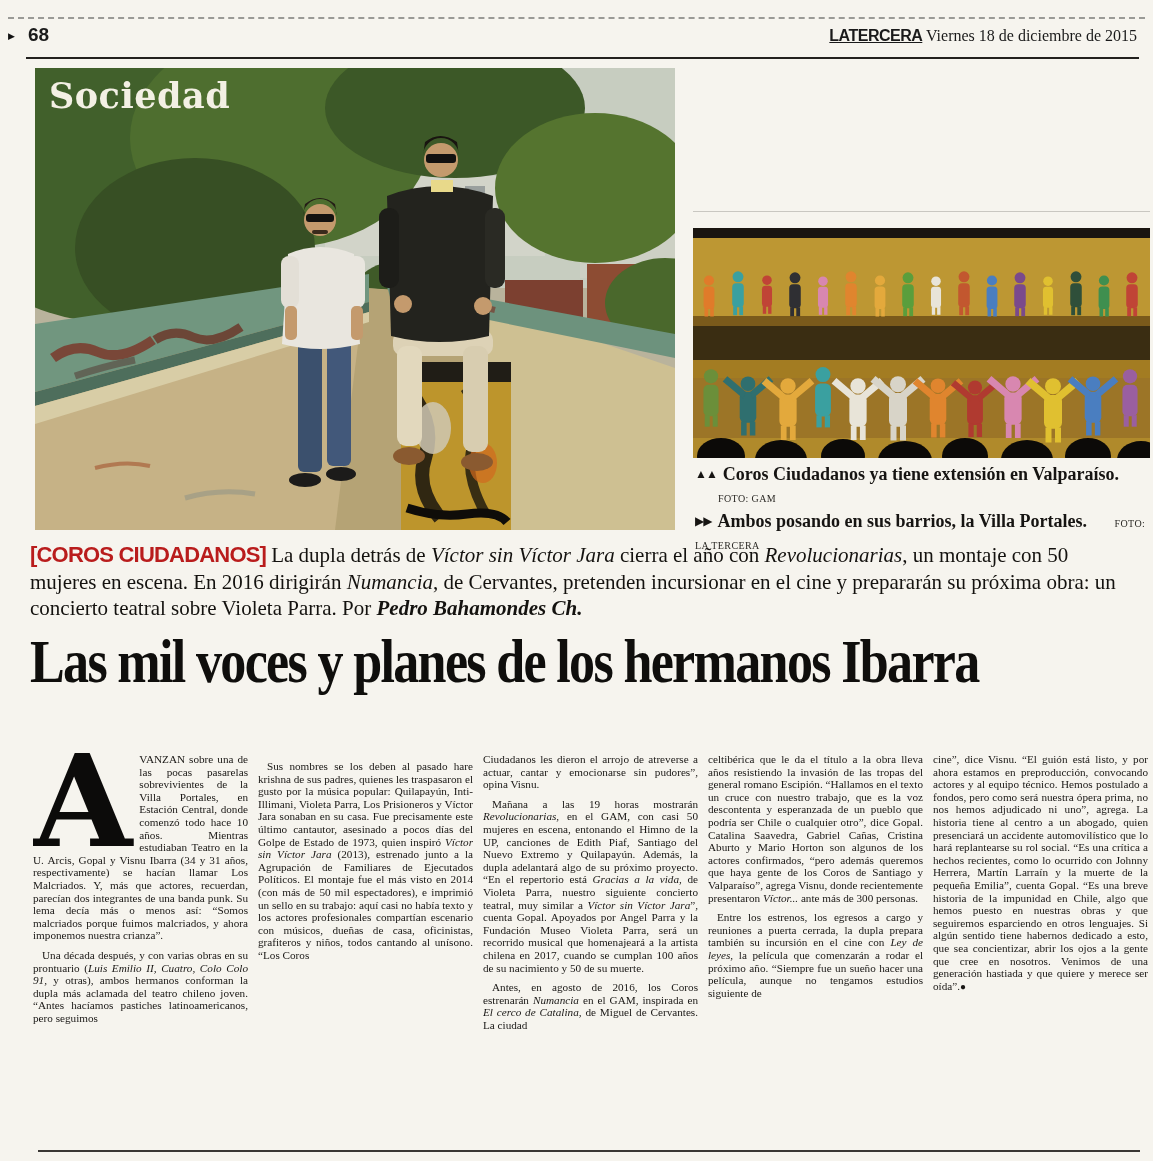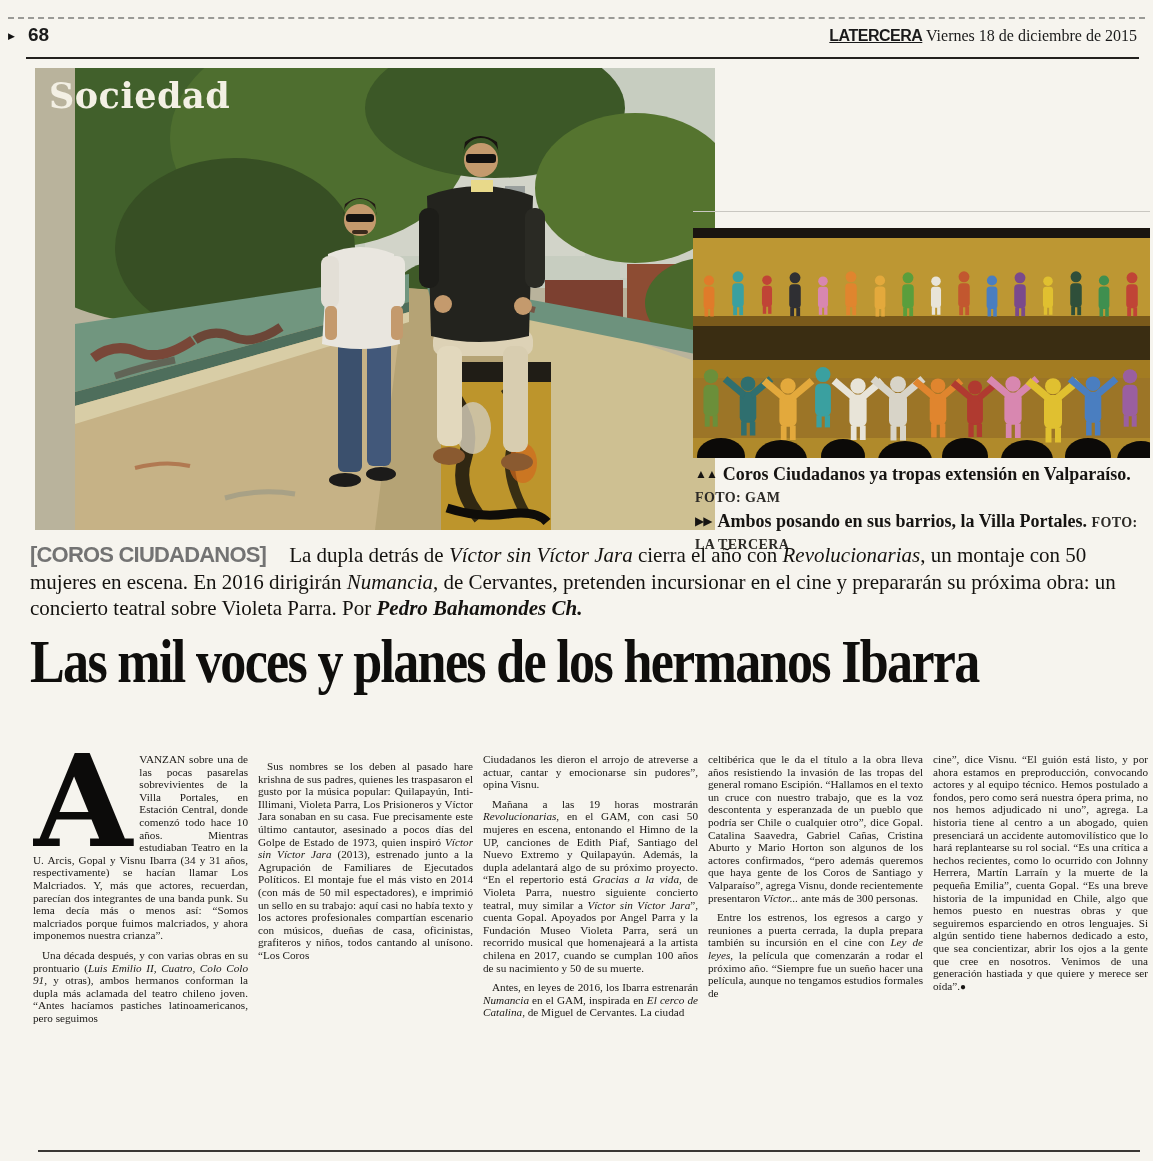--- a/index.html
+++ b/index.html
@@ -10,36 +10,36 @@
   .rule-dashed{position:absolute;top:17px;left:8px;right:8px;border-top:2px dashed #9a9a96;}
   .folio{position:absolute;top:24px;left:8px;right:16px;height:26px;}
   .folio-arrow{position:absolute;left:0;top:7px;font-size:9px;color:#111;}
   .page-number{position:absolute;left:20px;top:0;font-family:"Liberation Sans",sans-serif;font-weight:bold;font-size:19px;letter-spacing:0;}
   .folio-right{position:absolute;right:0;top:3px;font-size:16px;white-space:nowrap;}
   .masthead{font-family:"Liberation Sans",sans-serif;font-weight:bold;letter-spacing:-0.5px;font-size:16px;text-decoration:underline;}
   .rule-solid{position:absolute;top:57px;left:26px;right:14px;border-top:2px solid #23211e;}
   .rule-bottom{position:absolute;top:1150px;left:38px;width:1102px;border-top:2px solid #3a3734;}
 
   
-  .main-photo{position:absolute;left:35px;top:68px;width:640px;height:462px;overflow:hidden;background:#b9b39c;padding-left:40px;}
+  .main-photo{position:absolute;left:35px;top:68px;width:640px;height:462px;overflow:hidden;background:#b9b39c;}
   .main-photo svg{display:block;}
   .section-overlay{position:absolute;left:14px;top:10px;color:#f3f0e4;font-family:"DejaVu Serif",serif;font-weight:bold;font-size:35px;line-height:1.02;letter-spacing:.5px;}
   .photo-hairline{position:absolute;left:693px;top:211px;width:457px;border-top:1px solid #c9c7c1;}
   .stage-photo{position:absolute;left:693px;top:228px;width:457px;height:230px;overflow:hidden;background:#a87f24;}
 
   
   .caption{position:absolute;left:695px;width:456px;font-size:18px;font-weight:bold;color:#161412;line-height:1.2;}
   .caption .marker{font-size:12px;letter-spacing:-1px;margin-right:6px;position:relative;top:-2px;}
-  .caption .credit{font-weight:bold;font-size:14px;letter-spacing:.4px;color:#2c2a26;}
+  .caption .credit{font-weight:normal;font-size:10px;letter-spacing:.4px;color:#2c2a26;margin-left:23px;}
   .caption-stage{top:464px;}
   .caption-portrait{top:511px;}
 
   
   .lead{position:absolute;left:30px;top:542px;width:1108px;font-size:21px;line-height:26.5px;color:#14120f;text-align:left;}
-  .lead-tag{font-family:"Liberation Sans",sans-serif;font-weight:bold;font-size:22px;letter-spacing:-0.8px;color:#737373;margin-right:23px;}
+  .lead-tag{font-family:"Liberation Sans",sans-serif;font-weight:bold;font-size:22px;letter-spacing:-0.8px;color:#b91c1c;margin-right:5px;}
   .it{font-style:italic;}
   .byline-pre{}
   .byline{font-style:italic;font-weight:bold;}
 
   
   .headline-wrap{position:absolute;left:30px;top:630px;width:1120px;height:66px;}
   .headline{display:inline-block;white-space:nowrap;font-family:"Liberation Serif",serif;font-weight:bold;font-size:62px;letter-spacing:-2px;color:#0f0e0c;transform:scaleX(.84);transform-origin:left top;line-height:1.0;}
 
   
   .article{position:absolute;left:33px;top:753px;width:1115px;height:394px;display:flex;gap:10px;}
@@ -211,21 +211,21 @@
         <ellipse cx="212" cy="233" rx="27" ry="20"></ellipse>
         <ellipse cx="272" cy="228" rx="23" ry="18"></ellipse>
         <ellipse cx="334" cy="232" rx="26" ry="20"></ellipse>
         <ellipse cx="395" cy="228" rx="23" ry="18"></ellipse>
         <ellipse cx="448" cy="232" rx="24" ry="19"></ellipse>
       </g>
     </svg>
   </div>
 
   <div class="caption caption-stage">
-    <span class="marker">▲▲</span><span>Coros Ciudadanos ya tropas extensión en Valparaíso. </span><span class="credit">FOTO: GAM</span>
+    <span class="marker">▲▲</span><span>Coros Ciudadanos ya tiene extensión en Valparaíso. </span><span class="credit">FOTO: GAM</span>
   </div>
   <div class="caption caption-portrait">
     <span class="marker">▶▶</span><span>Ambos posando en sus barrios, la Villa Portales. </span><span class="credit">FOTO: LA TERCERA</span>
   </div>
 
   <div class="lead">
     <span class="lead-tag">[COROS CIUDADANOS]</span><span><span>La dupla detrás de </span><span class="it">Víctor sin Víctor Jara</span><span> cierra el año con </span><span class="it">Revolucionarias</span><span>, un montaje con 50 mujeres en escena. En 2016 dirigirán </span><span class="it">Numancia</span><span>, de Cervantes, pretenden incursionar en el cine y prepararán su próxima obra: un concierto teatral sobre Violeta Parra. </span><span class="byline-pre">Por </span><span class="byline">Pedro Bahamondes Ch.</span></span>
   </div>
 
   <div class="headline-wrap">
@@ -236,25 +236,25 @@
     <div class="col">
         <p class="para"><span class="dropcap">A</span><span>VANZAN sobre una de las pocas pasarelas sobrevivientes de la Villa Portales, en Estación Central, donde comenzó todo hace 10 años. Mientras estudiaban Teatro en la U. Arcis, Gopal y Visnu Ibarra (34 y 31 años, respectivamente) se hacían llamar Los Malcriados. Y, más que actores, recuerdan, parecían dos integrantes de una banda punk. Su lema decía más o menos así: “Somos malcriados porque fuimos malcriados, y ahora imponemos nuestra crianza”.</span></p>
         <p class="para ind"><span>Una década después, y con varias obras en su prontuario (</span><span class="it">Luis Emilio II, Cuatro, Colo Colo 91,</span><span> y otras), ambos hermanos conforman la dupla más aclamada del teatro chileno joven. “Antes hacíamos pastiches latinoamericanos, pero seguimos</span></p>
       </div>
     <div class="col">
         <p class="para ind"><span>Sus nombres se los deben al pasado hare krishna de sus padres, quienes les traspasaron el gusto por la música popular: Quilapayún, Inti-Illimani, Violeta Parra, Los Prisioneros y Víctor Jara sonaban en su casa. Fue precisamente este último cantautor, asesinado a pocos días del Golpe de Estado de 1973, quien inspiró </span><span class="it">Víctor sin Víctor Jara</span><span> (2013), estrenado junto a la Agrupación de Familiares de Ejecutados Políticos. El montaje fue el más visto en 2014 (con más de 50 mil espectadores), e imprimió un sello en su trabajo: aquí casi no había texto y los actores profesionales compartían escenario con músicos, dueñas de casa, oficinistas, grafiteros y niños, todos cantando al unísono. “Los Coros</span></p>
       </div>
     <div class="col">
         <p class="para"><span>Ciudadanos les dieron el arrojo de atreverse a actuar, cantar y emocionarse sin pudores”, opina Visnu.</span></p>
         <p class="para ind"><span>Mañana a las 19 horas mostrarán </span><span class="it">Revolucionarias</span><span>, en el GAM, con casi 50 mujeres en escena, entonando el Himno de la UP, canciones de Edith Piaf, Santiago del Nuevo Extremo y Quilapayún. Además, la dupla adelantará algo de su próximo proyecto. “En el repertorio está </span><span class="it">Gracias a la vida</span><span>, de Violeta Parra, nuestro siguiente concierto teatral, muy similar a </span><span class="it">Víctor sin Víctor Jara</span><span>”, cuenta Gopal. Apoyados por Angel Parra y la Fundación Museo Violeta Parra, será un recorrido musical que homenajeará a la artista chilena en 2017, cuando se cumplan 100 años de su nacimiento y 50 de su muerte.</span></p>
-        <p class="para ind"><span>Antes, en leyes de 2016, los Ibarra estrenarán </span><span class="it">Numancia</span><span> en el GAM, inspirada en </span><span class="it">El cerco de Catalina</span><span>, de Miguel de Cervantes. La ciudad</span></p>
+        <p class="para ind"><span>Antes, en agosto de 2016, los Coros estrenarán </span><span class="it">Numancia</span><span> en el GAM, inspirada en </span><span class="it">El cerco de Catalina</span><span>, de Miguel de Cervantes. La ciudad</span></p>
       </div>
     <div class="col">
         <p class="para"><span>celtibérica que le da el título a la obra lleva años resistiendo la invasión de las tropas del general romano Escipión. “Hallamos en el texto un cruce con nuestro trabajo, que es la voz descontenta y esperanzada de un pueblo que podría ser Chile o cualquier otro”, dice Gopal. Catalina Saavedra, Gabriel Cañas, Cristina Aburto y Mario Horton son algunos de los actores confirmados, “pero además queremos que haya gente de los Coros de Santiago y Valparaíso”, agrega Visnu, donde recientemente presentaron </span><span class="it">Víctor...</span><span> ante más de 300 personas.</span></p>
-        <p class="para ind"><span>Entre los estrenos, los egresos a cargo y reuniones a puerta cerrada, la dupla prepara también su incursión en el cine con </span><span class="it">Ley de leyes</span><span>, la película que comenzarán a rodar el próximo año. “Siempre fue un sueño hacer una película, aunque no tengamos estudios formales de</span></p>
+        <p class="para ind"><span>Entre los estrenos, los egresos a cargo y reuniones a puerta cerrada, la dupla prepara también su incursión en el cine con </span><span class="it">Ley de leyes</span><span>, la película que comenzarán a rodar el próximo año. “Siempre fue un sueño hacer una película, aunque no tengamos estudios siguiente de</span></p>
       </div>
     <div class="col">
         <p class="para"><span>cine”, dice Visnu. “El guión está listo, y por ahora estamos en preproducción, convocando actores y al equipo técnico. Hemos postulado a fondos, pero como será nuestra ópera prima, no nos hemos adjudicado ni uno”, agrega. La historia tiene al centro a un abogado, quien presenciará un accidente automovilístico que lo hará replantearse su rol social. “Es una crítica a hechos recientes, como lo ocurrido con Johnny Herrera, Martín Larraín y la muerte de la pequeña Emilia”, cuenta Gopal. “Es una breve historia de la impunidad en Chile, algo que hemos puesto en nuestras obras y que seguiremos esparciendo en otros lenguajes. Si algún sentido tiene habernos dedicado a esto, que sea concientizar, abrir los ojos a la gente que cree en nosotros. Venimos de una generación hastiada y que quiere y merece ser oída”.</span><span class="endmark">●</span></p>
       </div>
   </div>
 
   <div class="rule-bottom"></div>
 </div>
 
 </body></html>

